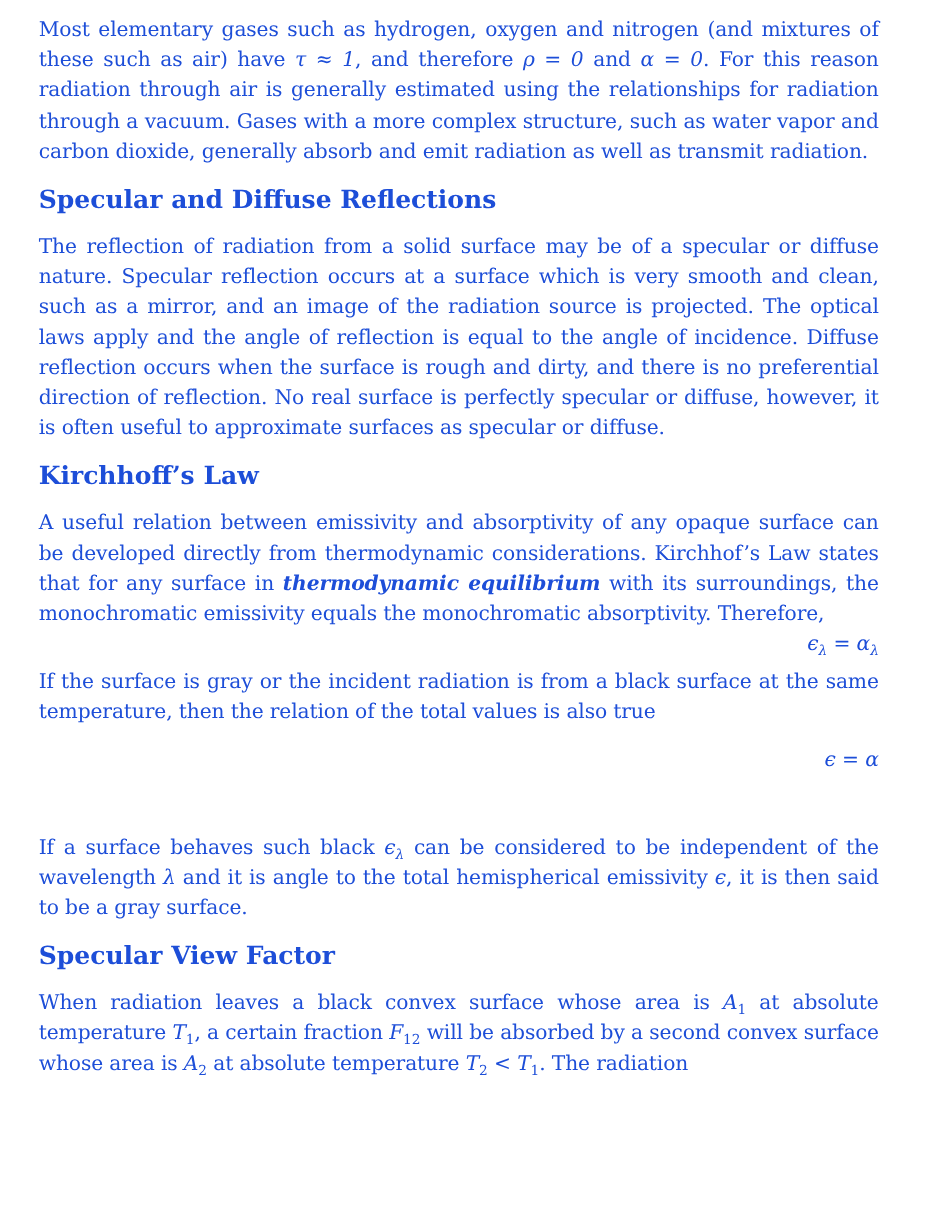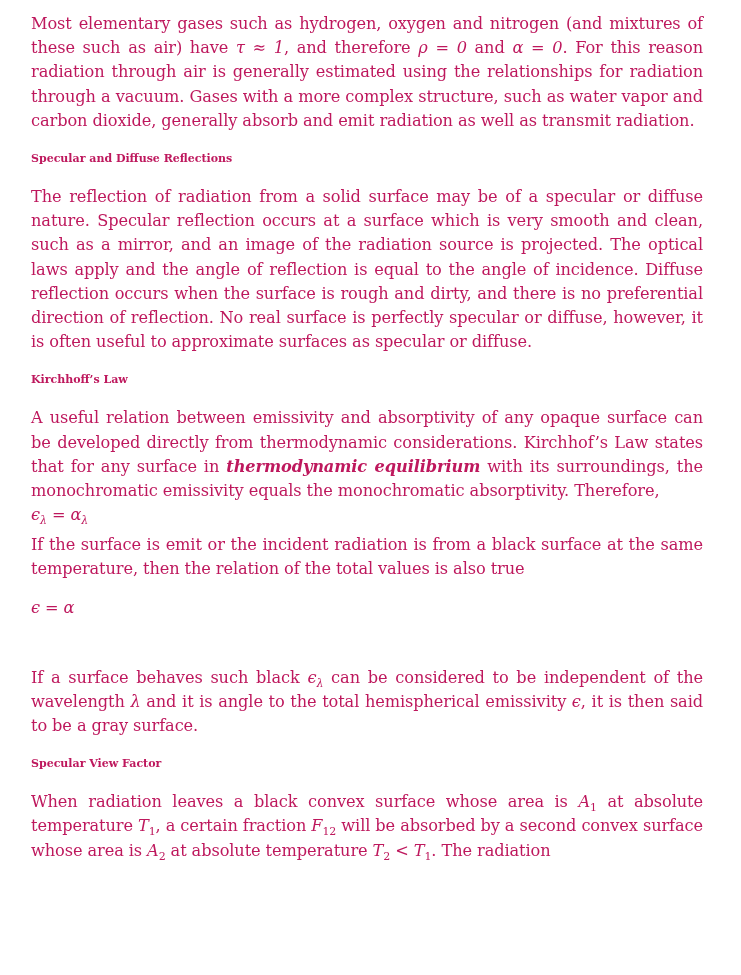--- a/index.html
+++ b/index.html
@@ -1,48 +1,48 @@
 <!DOCTYPE html>
 <html><head>
 <meta charset="utf-8">
 <style>
   html, body { margin: 0; padding: 0; background: #ffffff; }
   body { width: 741px; height: 975px; overflow: hidden; position: relative; }
   .page {
     position: absolute; left: 31px; top: 12px; width: 672px;
     font-family: "DejaVu Serif", "Liberation Serif", serif;
-    font-size: 16.2px; line-height: 24.2px; color: #be185d;
+    font-size: 16.2px; line-height: 24.2px; color: #1d4ed8;
     text-align: justify; letter-spacing: -0.1px;
   }
   p { margin: 0; }
   .para { margin-bottom: 14px; }
   h2 {
-    font-size: 11px; font-weight: bold; margin: 0 0 14px 0; line-height: 24px;
+    font-size: 20px; font-weight: bold; margin: 0 0 14px 0; line-height: 24px;
     font-family: "DejaVu Serif", "Liberation Serif", serif; letter-spacing: 0;
   }
   .m { font-style: italic; }
-  .eq { text-align: left; margin: 0; line-height: 24px; }
+  .eq { text-align: right; margin: 0; line-height: 24px; }
   .b { font-weight: normal; }
   .i { font-style: italic; font-weight: bold; }
   sub { font-size: 11px; line-height: 0; }
 </style>
 </head>
 <body>
 
 <div class="page">
 
   <p class="para"><span>Most elementary gases such as hydrogen, oxygen and nitrogen (and mixtures of these such as air) have </span><span class="m">τ ≈ 1</span><span>, and therefore </span><span class="m">ρ = 0</span><span> and </span><span class="m">α = 0</span><span>. For this reason radiation through air is generally estimated using the relationships for radiation through a vacuum. Gases with a more complex structure, such as water vapor and carbon dioxide, generally absorb and emit radiation as well as transmit radiation.</span></p>
 
   <h2>Specular and Diffuse Reflections</h2>
   <p class="para">The reflection of radiation from a solid surface may be of a specular or diffuse nature. Specular reflection occurs at a surface which is very smooth and clean, such as a mirror, and an image of the radiation source is projected. The optical laws apply and the angle of reflection is equal to the angle of incidence. Diffuse reflection occurs when the surface is rough and dirty, and there is no preferential direction of reflection. No real surface is perfectly specular or diffuse, however, it is often useful to approximate surfaces as specular or diffuse.</p>
 
   <h2>Kirchhoff’s Law</h2>
   <p><span>A useful relation between emissivity and absorptivity of any opaque surface can be developed directly from thermodynamic considerations. </span><span class="b">Kirchhof’s Law</span><span> states that for any surface in </span><span class="i">thermodynamic equilibrium</span><span> with its surroundings, the monochromatic emissivity equals the monochromatic absorptivity. Therefore,</span></p>
   <p class="eq"><span class="m">ϵ</span><sub class="m">λ</sub><span> = </span><span class="m">α</span><sub class="m">λ</sub></p>
-  <p class="para" style="margin-top:6px;">If the surface is emit or the incident radiation is from a black surface at the same temperature, then the relation of the total values is also true</p>
+  <p class="para" style="margin-top:6px;">If the surface is gray or the incident radiation is from a black surface at the same temperature, then the relation of the total values is also true</p>
   <p class="eq" style="margin-bottom:46px; font-style:italic;">ϵ = α</p>
 
   <p class="para"><span>If a surface behaves such black </span><span class="m">ϵ</span><sub class="m">λ</sub><span> can be considered to be independent of the wavelength </span><span class="m">λ</span><span> and it is angle to the total hemispherical emissivity </span><span class="m">ϵ</span><span>, it is then said to be a gray surface.</span></p>
 
   <h2>Specular View Factor</h2>
   <p><span>When radiation leaves a black convex surface whose area is </span><span class="m">A</span><sub>1</sub><span> at absolute temperature </span><span class="m">T</span><sub>1</sub><span>, a certain fraction </span><span class="m">F</span><sub>12</sub><span> will be absorbed by a second convex surface whose area is </span><span class="m">A</span><sub>2</sub><span> at absolute temperature </span><span class="m">T</span><sub>2</sub><span> &lt; </span><span class="m">T</span><sub>1</sub><span>. The </span><span class="b">radiation</span></p>
 
 </div>
 
 </body></html>

